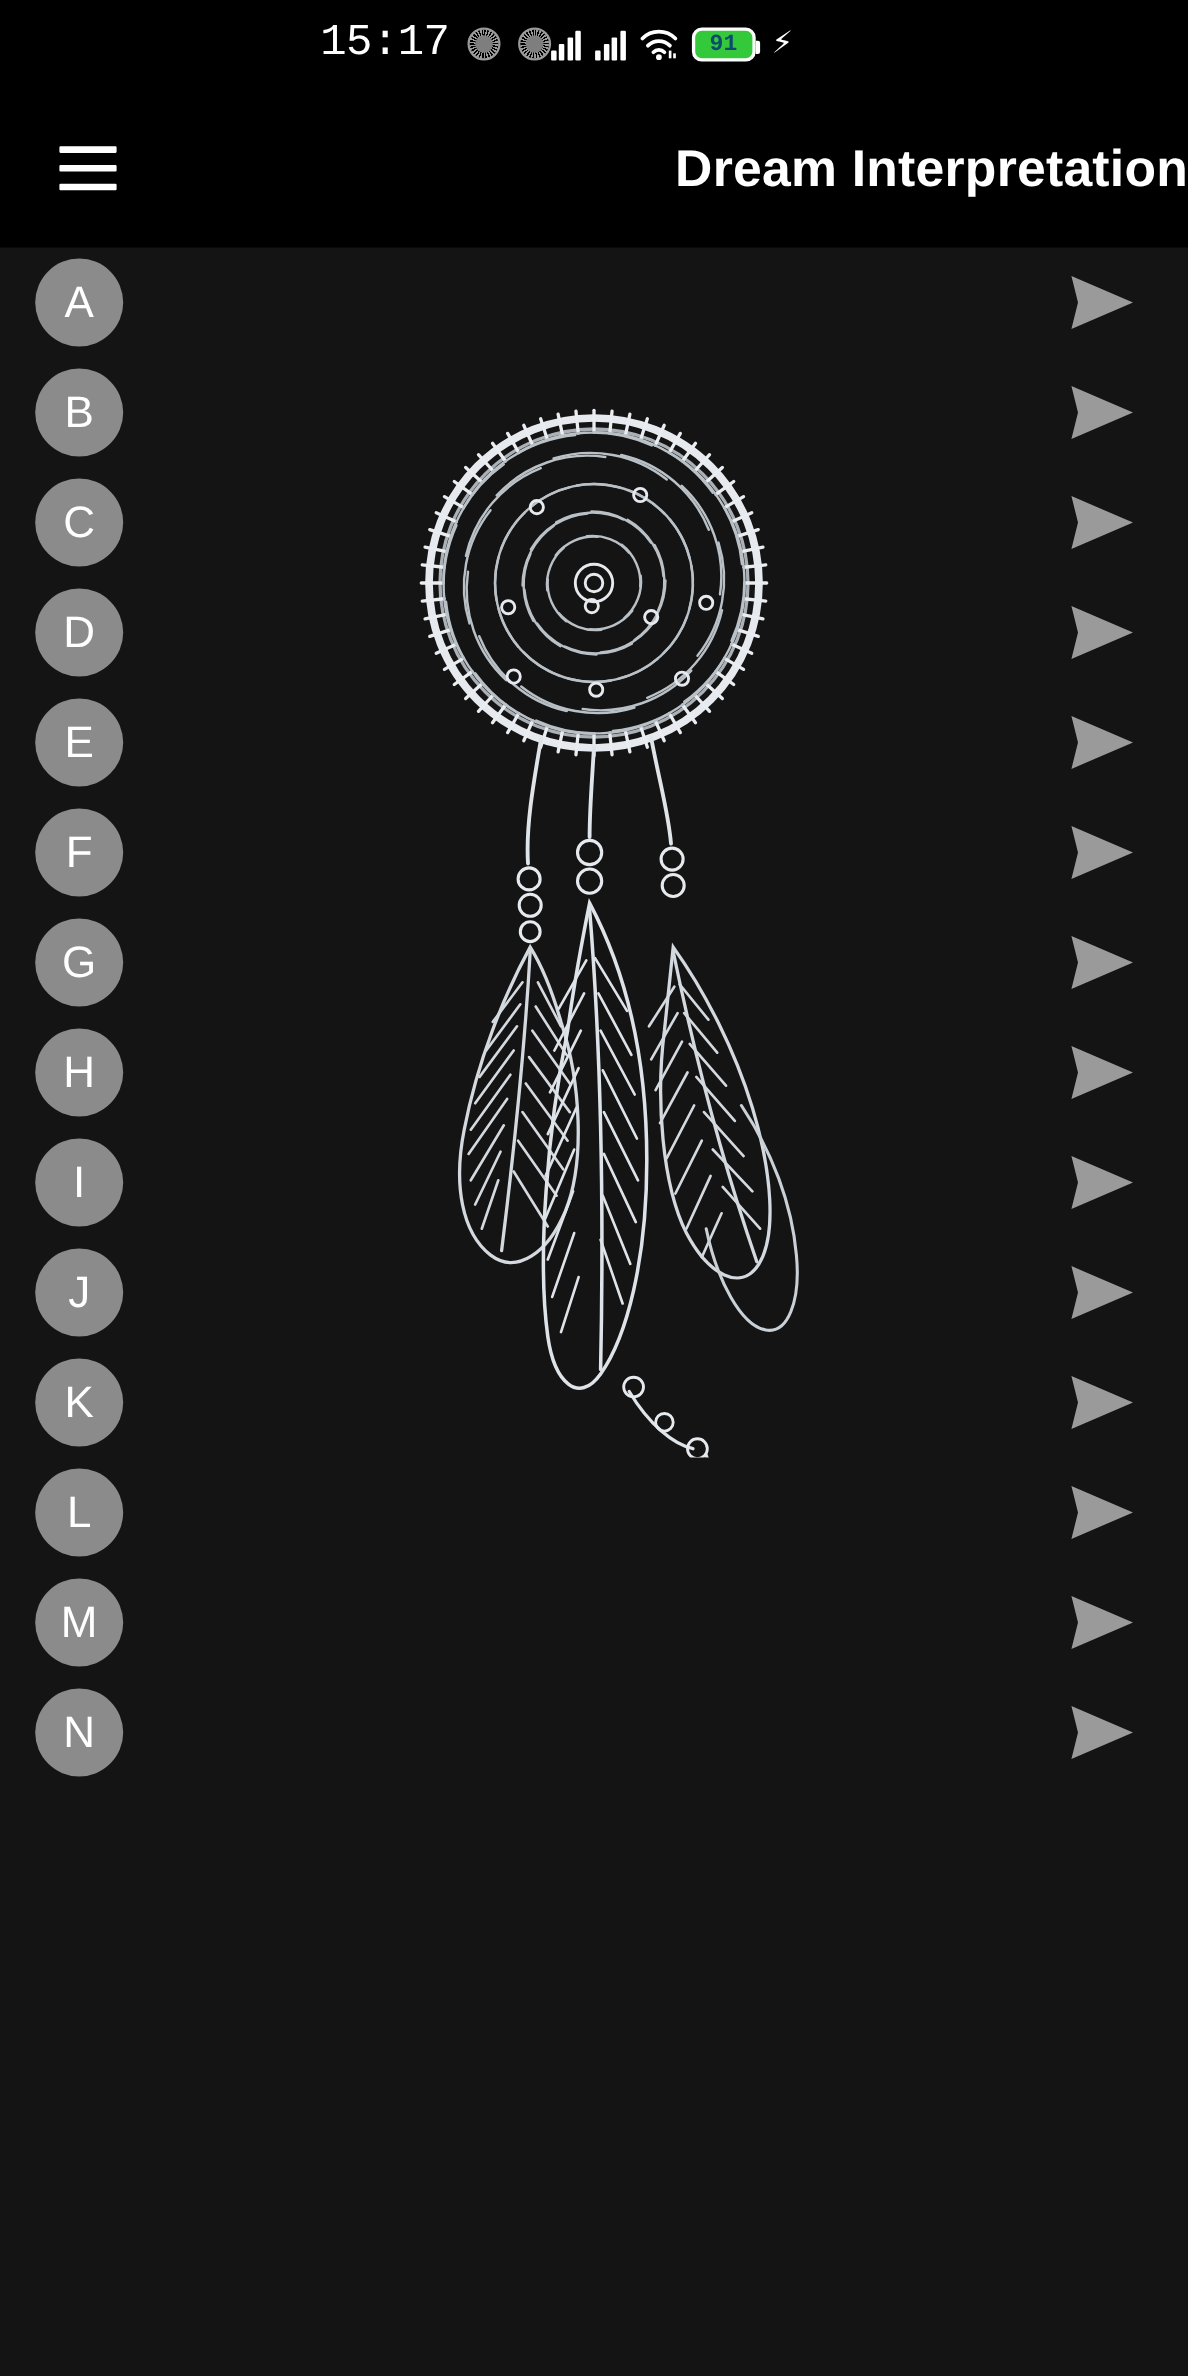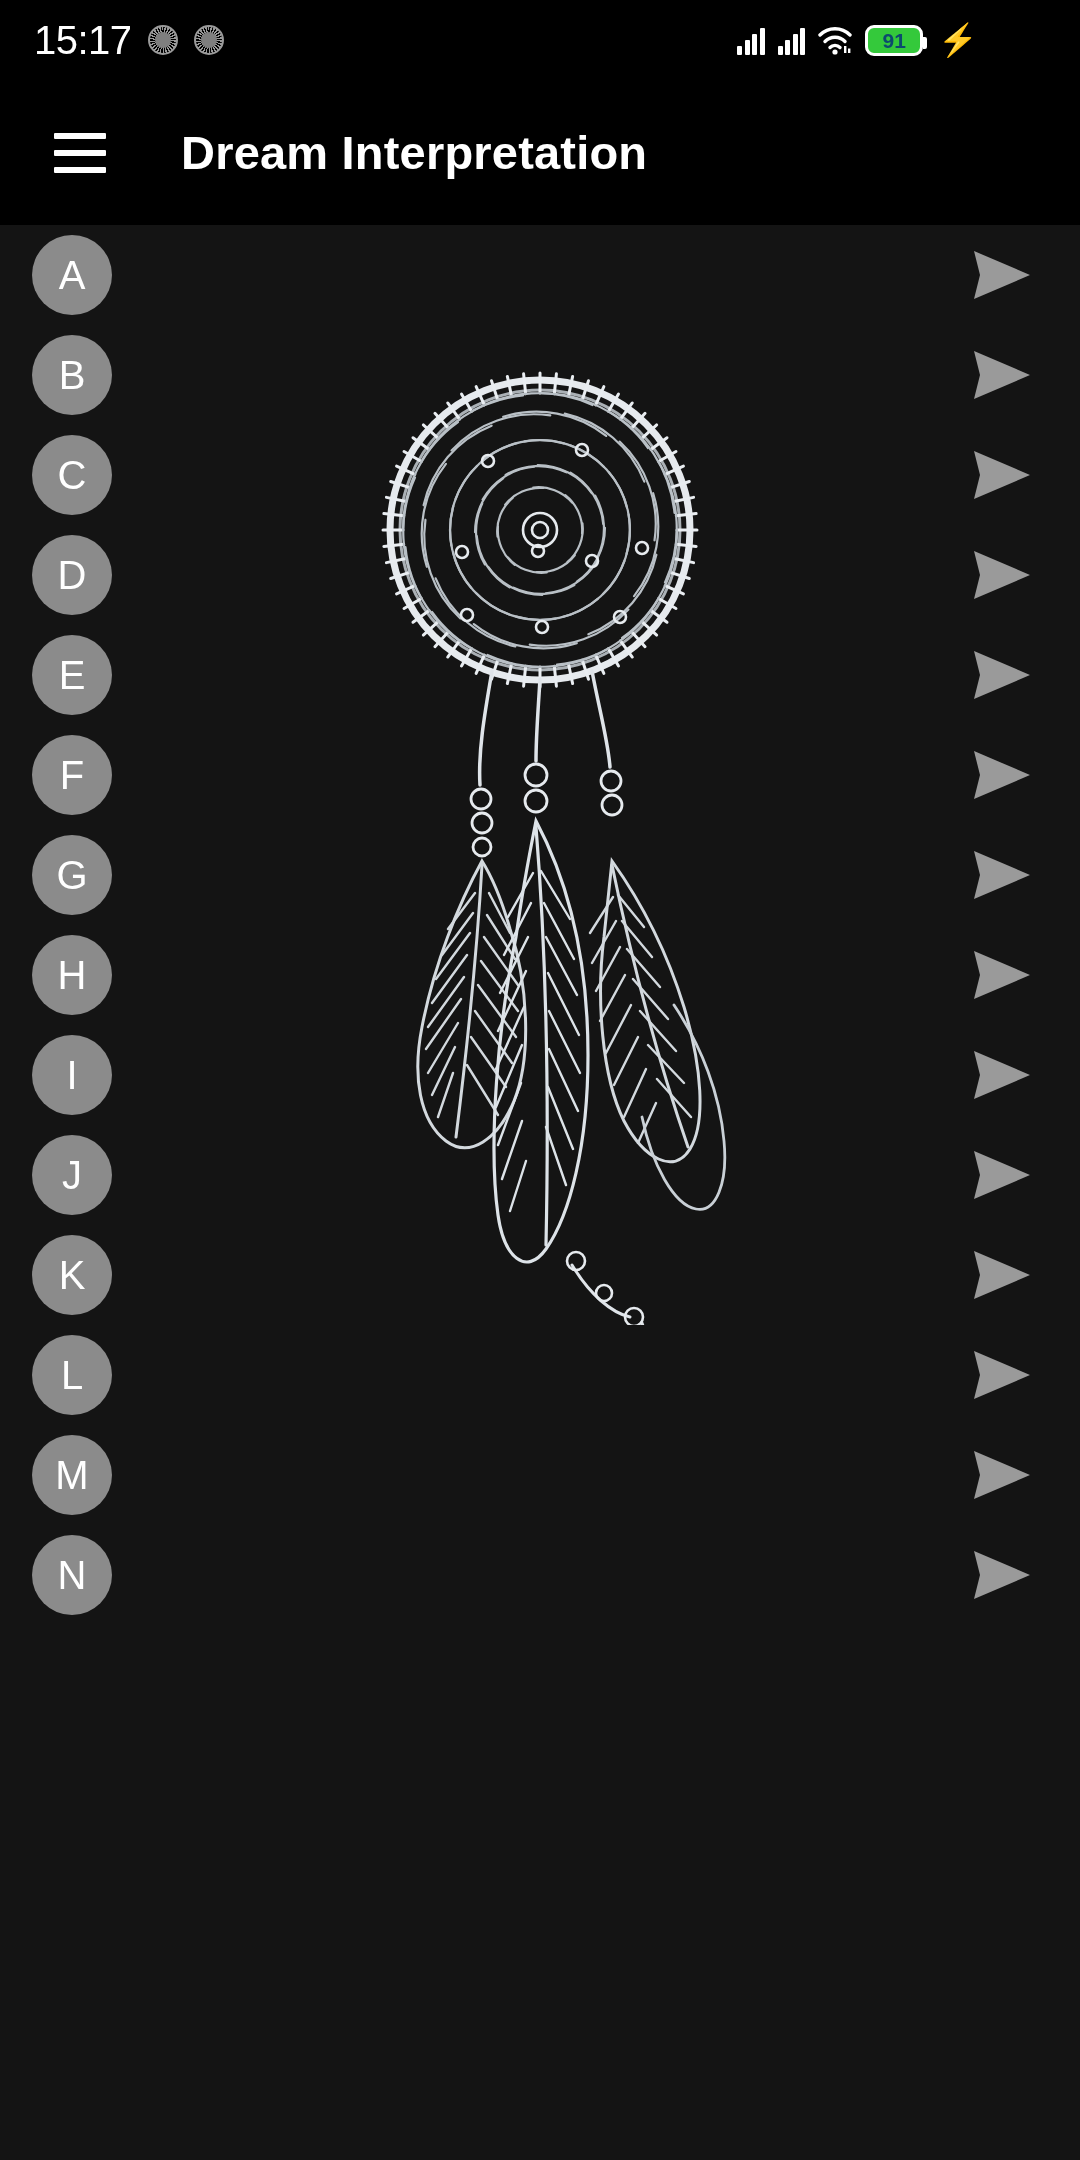--- a/index.html
+++ b/index.html
@@ -8,22 +8,23 @@
     background:#000;
     font-family:"Liberation Sans", sans-serif;
     overflow:hidden;
   }
   #app { position:relative; width:1080px; height:2160px; background:#000; }
 
   
   .statusbar{
     position:absolute; left:0; top:0; width:1004px; height:80px;
     background:#000; color:#fff;
-    display:flex; align-items:center; justify-content:space-between;
+    display:flex; align-items:center; justify-content:center;
     padding:0 26px 0 34px;
+    font-family:Liberation Mono, monospace;
   }
   .sb-left{ display:flex; align-items:center; gap:16px; }
   .sb-clock{ font-size:40px; font-weight:500; letter-spacing:-0.5px; line-height:1; }
   .sb-sync{
     width:30px; height:30px; border-radius:50%;
     background:
       repeating-conic-gradient(#000 0deg 7deg, #9a9a9a 7deg 14deg);
     position:relative;
     border:2px solid #9a9a9a;
   }
@@ -47,21 +48,21 @@
   .battery::after{
     content:""; position:absolute; right:-7px; top:9px;
     width:4px; height:12px; background:#fff; border-radius:0 2px 2px 0;
   }
   .battery span{ font-size:21px; font-weight:700; color:#0c4a6e; line-height:1; }
   .bolt{ font-size:32px; color:#fff; line-height:1; margin-left:2px; }
 
   
   .appbar{
     position:absolute; left:0; top:80px; width:1080px; height:145px;
-    background:#000; display:flex; align-items:center;
+    background:#000; display:flex; align-items:center;justify-content:space-between;
   }
   .hamburger{
     width:88px; height:88px; margin-left:36px;
     display:flex; flex-direction:column; justify-content:center; align-items:center; gap:11px;
     cursor:pointer;
   }
   .hamburger span{ display:block; width:52px; height:6px; background:#fff; border-radius:1px; }
   .appbar-title{
     color:#fff; font-size:47px; font-weight:700; margin-left:57px;
     letter-spacing:0.2px; white-space:nowrap;

